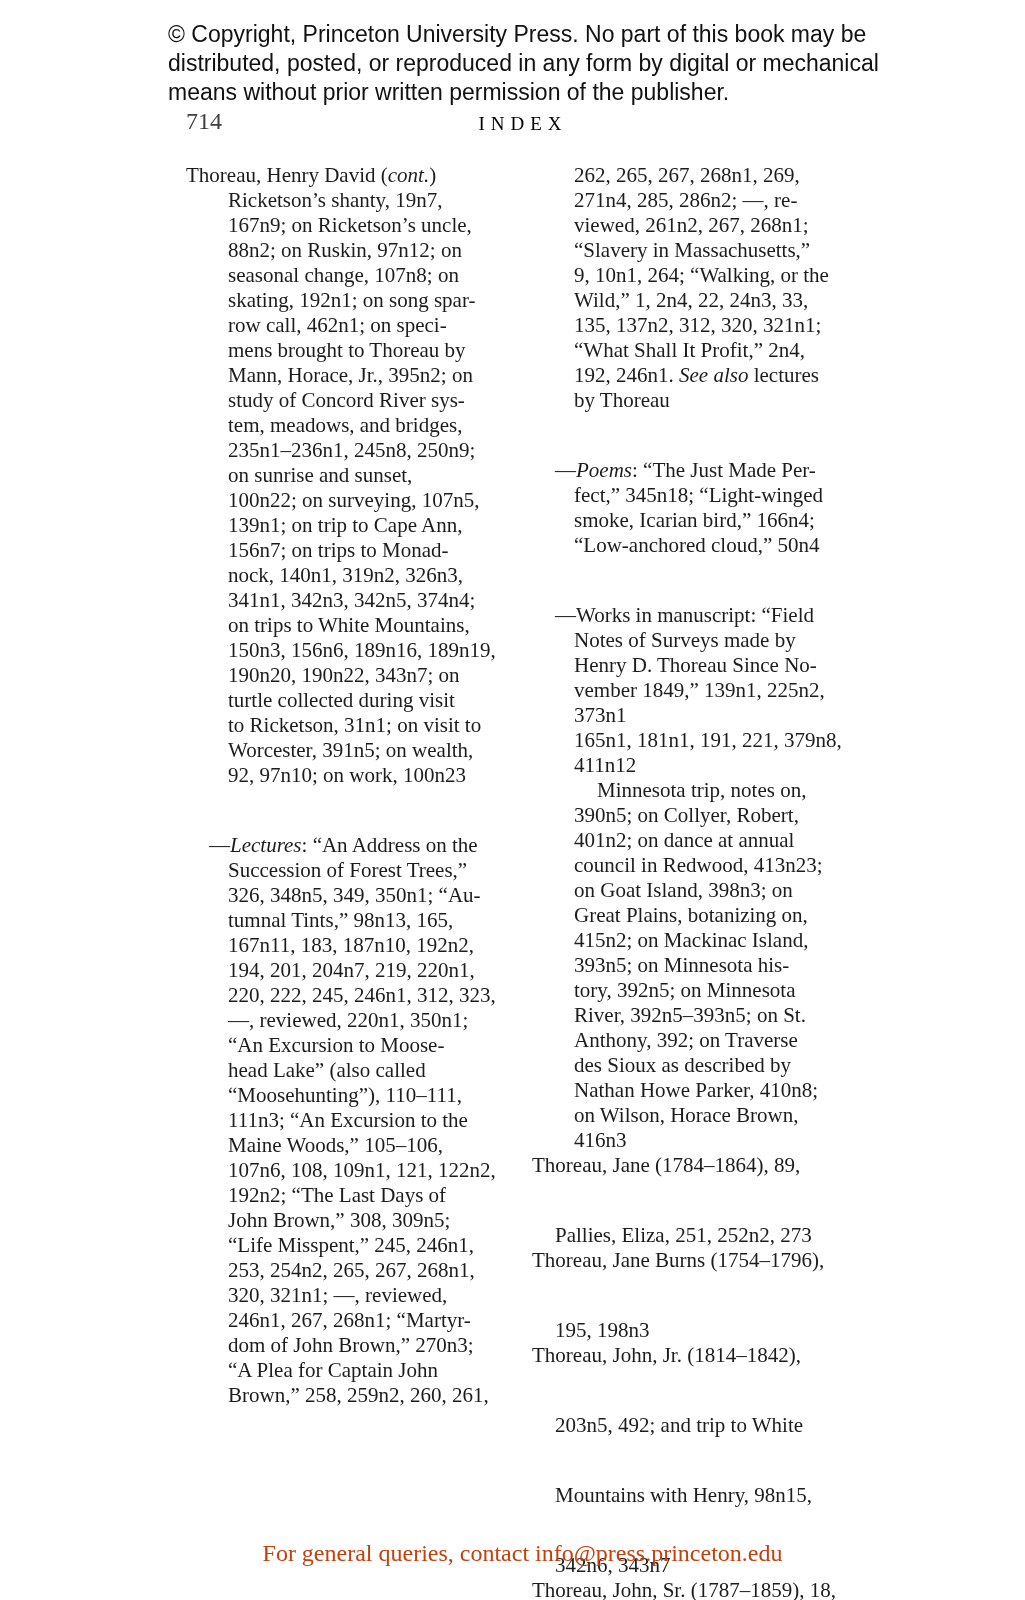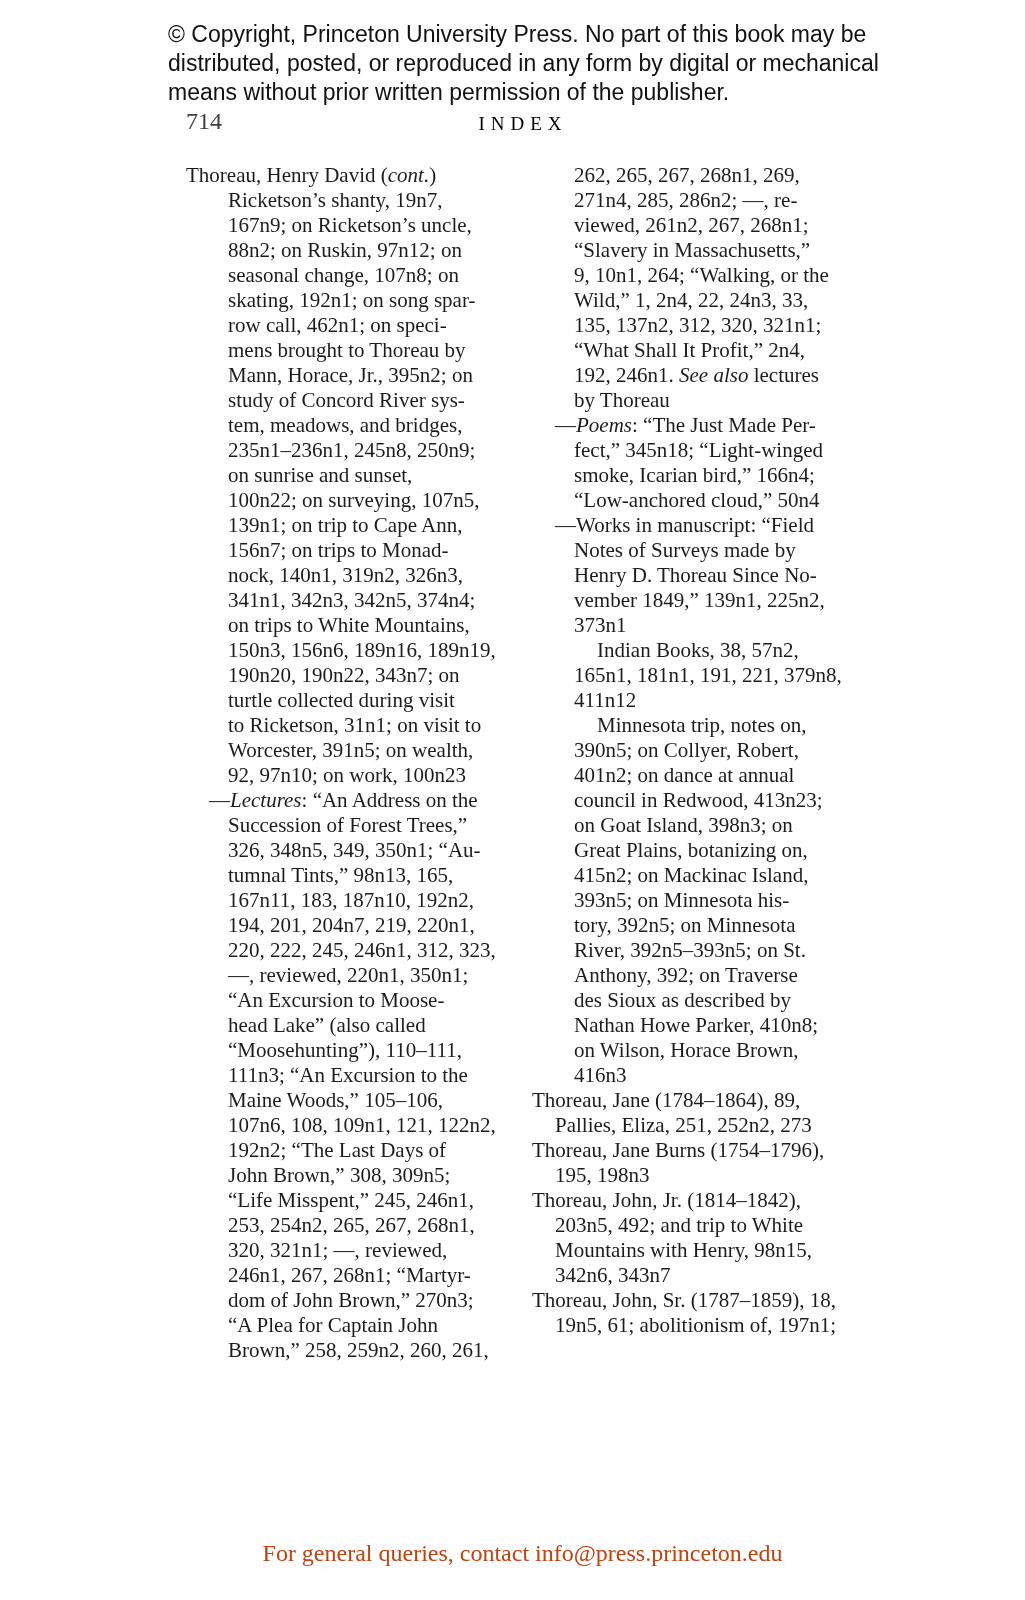--- a/index.html
+++ b/index.html
@@ -46,21 +46,21 @@
     gap: 16px;
   }
   .col {
     width: 330px;
     font-size: 21px;
     line-height: 25px;
     color: #1c1c1c;
   }
   .line { white-space: nowrap; }
   .ind0 { padding-left: 0; }
-  .ind1 { padding-left: 23px; }
+  .ind1 { padding-left: 23px; margin-top: 45px; }
   .ind2 { padding-left: 42px; }
   .ind3 { padding-left: 65px; }
   .it { font-style: italic; }
   .footer {
     position: absolute;
     left: 20px;
     top: 1540px;
     width: 1005px;
     text-align: center;
     font-family: Liberation Serif, serif;
@@ -146,21 +146,20 @@
         <div class="line ind2"><span>by Thoreau</span></div>
         <div class="line ind1"><span>—</span><span class="it">Poems</span><span>: “The Just Made Per-</span></div>
         <div class="line ind2"><span>fect,” 345n18; “Light-winged</span></div>
         <div class="line ind2"><span>smoke, Icarian bird,” 166n4;</span></div>
         <div class="line ind2"><span>“Low-anchored cloud,” 50n4</span></div>
         <div class="line ind1"><span>—Works in manuscript: “Field</span></div>
         <div class="line ind2"><span>Notes of Surveys made by</span></div>
         <div class="line ind2"><span>Henry D. Thoreau Since No-</span></div>
         <div class="line ind2"><span>vember 1849,” 139n1, 225n2,</span></div>
         <div class="line ind2"><span>373n1</span></div>
-        <div class="line ind3"><span>Indian Books, 38, 57n2,</span></div>
         <div class="line ind2"><span>165n1, 181n1, 191, 221, 379n8,</span></div>
         <div class="line ind2"><span>411n12</span></div>
         <div class="line ind3"><span>Minnesota trip, notes on,</span></div>
         <div class="line ind2"><span>390n5; on Collyer, Robert,</span></div>
         <div class="line ind2"><span>401n2; on dance at annual</span></div>
         <div class="line ind2"><span>council in Redwood, 413n23;</span></div>
         <div class="line ind2"><span>on Goat Island, 398n3; on</span></div>
         <div class="line ind2"><span>Great Plains, botanizing on,</span></div>
         <div class="line ind2"><span>415n2; on Mackinac Island,</span></div>
         <div class="line ind2"><span>393n5; on Minnesota his-</span></div>

